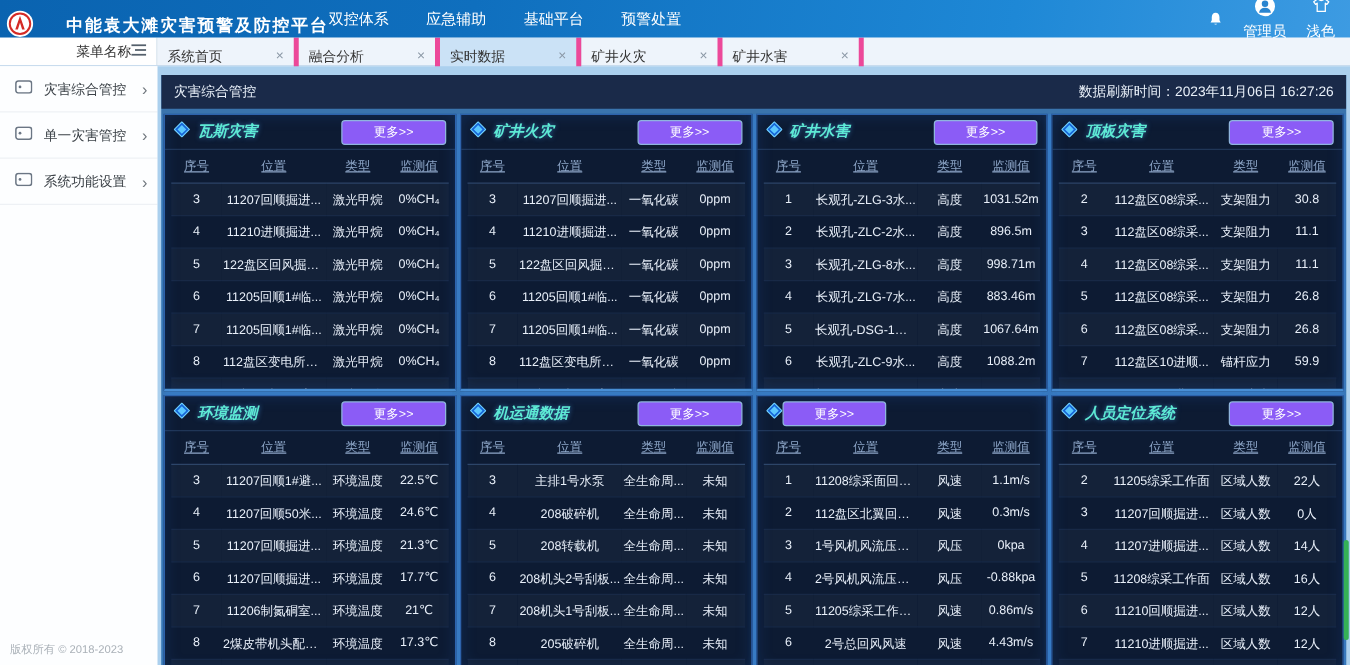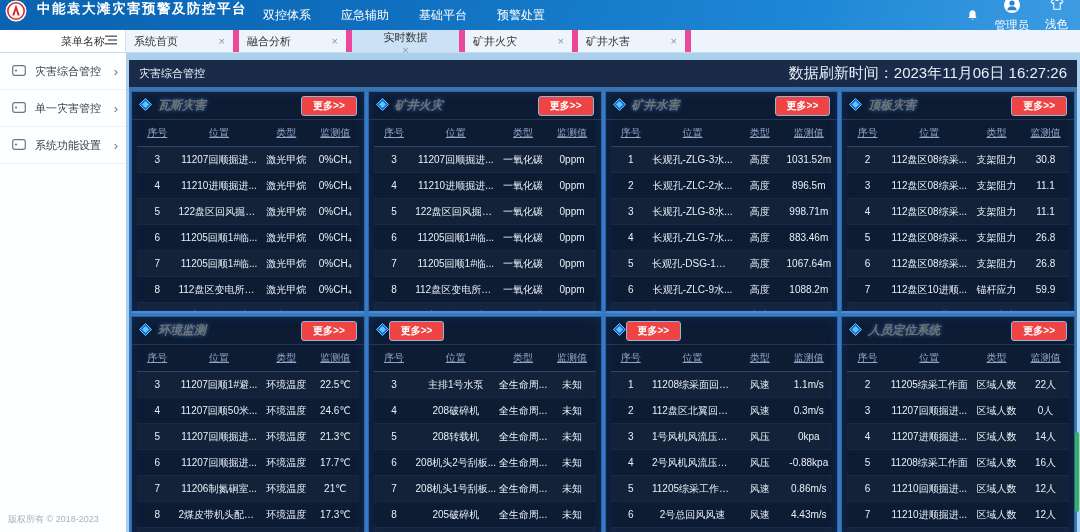--- a/index.html
+++ b/index.html
@@ -1,68 +1,68 @@
 <!DOCTYPE html>
 <html><head>
 <meta charset="utf-8">
 <style>
   html,body{margin:0;padding:0;width:1080px;height:532px;overflow:hidden;
     font-family:"Liberation Sans","DejaVu Sans",sans-serif;}
   .app{position:relative;width:1080px;height:532px;background:#fff;}
 
   
-  .topbar{position:relative;height:30px;display:flex;align-items:flex-start;color:#fff;
-    background:linear-gradient(100deg,#0a63b0 0%,#0f6fbe 35%,#1e88d6 75%,#3d9be2 100%);}
+  .topbar{position:relative;height:30px;display:flex;align-items:flex-end;color:#fff;
+    background:linear-gradient(100deg,#0a63b0 0%,#0f6fbe 35%,#1e88d6 75%,#3d9be2 100%);gap:16px;}
   .logo{width:22px;height:22px;margin:0 10px 0 5px;flex:0 0 auto;}
   .app-title{font-size:13.5px;font-weight:bold;letter-spacing:1.5px;white-space:nowrap;}
   .topnav{position:absolute;left:248px;top:0;height:30px;display:flex;}
   .nav-item{padding:0 15px;line-height:30px;font-size:12px;cursor:pointer;white-space:nowrap;}
   .nav-item.active{background:rgba(255,255,255,0.20);font-weight:bold;}
   .topbar-right{position:absolute;right:12px;top:0;height:30px;display:flex;align-items:center;gap:16px;font-size:11.5px;}
   .user,.theme{display:flex;align-items:center;gap:5px;cursor:pointer;flex-direction:column;}
   .avatar{width:16px;height:16px;border-radius:50%;background:#fff;display:flex;align-items:center;justify-content:center;overflow:hidden;}
   .bell{display:flex;align-items:center;cursor:pointer;}
 
   
   .tabbar{height:22px;display:flex;background:#eef4fb;border-bottom:1px solid #c9dcee;}
   .menu-head{width:126px;box-sizing:border-box;background:#fff;border-right:1px solid #d8e3ee;
     display:flex;align-items:center;justify-content:flex-end;padding:0 8px 0 10px;font-size:11px;color:#333;}
   .tabs{display:flex;}
-  .tab{width:113px;box-sizing:border-box;border-right:6px solid #ec4899;display:flex;align-items:center;
-    justify-content:space-between;padding:0 8px;font-size:11px;color:#333;cursor:pointer;}
-  .tab.active{background:#cbe2f6;flex-direction:column;}
+  .tab{width:113px;box-sizing:border-box;border-right:4px solid #ec4899;display:flex;align-items:center;
+    justify-content:space-between;padding:15px 8px;font-size:11px;color:#333;cursor:pointer;}
+  .tab.active{background:#cbe2f6;}
   .tab-close{color:#8a97a5;font-size:11px;line-height:1;}
 
   
   .sidebar{position:absolute;left:0;top:53px;width:126px;bottom:0;background:#fdfeff;box-sizing:border-box;}
   .side-item{height:36px;display:flex;align-items:center;padding:0 8px 0 12px;border-bottom:1px solid #eef1f5;cursor:pointer;}
   .side-label{flex:1;margin-left:9px;font-size:11px;color:#3c4248;}
   .chev{color:#70777e;font-size:13px;line-height:1;}
   .copyright{position:absolute;left:8px;bottom:6px;font-size:9px;color:#aab1b8;white-space:nowrap;}
 
   
   .main{position:absolute;left:126px;top:53px;right:0;bottom:0;background:#abd0ee;
     padding:7px 3px 0 3px;box-sizing:border-box;}
   .main-inner{height:100%;background:#3a74ad;display:flex;flex-direction:column;overflow:hidden;}
   .section-head{height:27px;flex:0 0 27px;background:#1a2a49;display:flex;align-items:center;
     justify-content:space-between;padding:0 10px;color:#e9f0f9;}
   .section-title{font-size:11px;}
-  .refresh{font-size:15px;}
+  .refresh{font-size:11px;}
   .grid{flex:1;margin-top:4px;padding:0 2px;display:grid;grid-template-columns:repeat(4,1fr);
     grid-auto-rows:222px;gap:3px;overflow:hidden;}
 
   
   .panel{background:#0d1b33;border:1px solid #2d62ab;border-bottom:2px solid #4a8fd4;box-sizing:border-box;
     overflow:hidden;box-shadow:0 0 5px 1px rgba(55,135,230,0.55), inset 0 0 12px rgba(30,90,180,0.25);}
   .panel-head{height:27px;display:flex;align-items:center;padding:0 7px;
     border-bottom:1px solid rgba(100,150,220,0.22);}
-  .panel-title{margin-left:6px;font-size:12px;font-weight:bold;font-style:italic;color:#737373;flex:1;
+  .panel-title{margin-left:6px;font-size:12px;font-weight:bold;font-style:italic;color:#5eead4;flex:1;
     text-shadow:0 0 4px rgba(80,170,255,.6);white-space:nowrap;}
-  .more-btn{background:#ef4444;color:#fff;border:1px solid #8fb4de;border-radius:3px;font-size:10px;
-    padding:2px 11px;cursor:pointer;font-family:inherit;white-space:nowrap;font-weight:bold;}
+  .more-btn{background:#8b5cf6;color:#fff;border:1px solid #8fb4de;border-radius:3px;font-size:10px;
+    padding:2px 25px;cursor:pointer;font-family:inherit;white-space:nowrap;}
   .tbl{width:calc(100% - 10px);margin:0 5px;border-collapse:collapse;table-layout:fixed;}
   .tbl th{font-weight:normal;color:#8ea7c9;font-size:10px;height:24px;text-align:center;
     border-bottom:1px solid rgba(120,170,230,0.3);white-space:nowrap;overflow:hidden;text-decoration:underline;}
   .tbl th:nth-child(1),.tbl td:nth-child(1){width:18%;}
   .tbl th:nth-child(2),.tbl td:nth-child(2){width:38%;}
   .tbl th:nth-child(3),.tbl td:nth-child(3){width:23%;}
   .tbl th:nth-child(4),.tbl td:nth-child(4){width:21%;}
   .tbl td{color:#e8eff9;font-size:10px;height:23px;text-align:center;white-space:nowrap;
     overflow:hidden;text-overflow:ellipsis;}
   .tbl tbody tr{border-bottom:1px solid rgba(90,130,190,0.14);}
@@ -527,20 +527,21 @@
     </table>
   </section>
           <section class="panel">
     <div class="panel-head">
       <span>
         <svg viewBox="0 0 14 14" width="13" height="13">
           <polygon points="7,0.5 13.5,7 7,13.5 0.5,7" fill="#1565d8" stroke="#6fd0ff" stroke-width="1"></polygon>
           <polygon points="7,3.2 10.8,7 7,10.8 3.2,7" fill="#5bc8ff"></polygon>
         </svg>
       </span>
+      <span class="panel-title">机运通数据</span>
       <button class="more-btn">更多&gt;&gt;</button>
     </div>
     <table class="tbl">
       <thead>
                 <tr>
                   <th>序号</th>
                   <th>位置</th>
                   <th>类型</th>
                   <th>监测值</th>
                 </tr>

